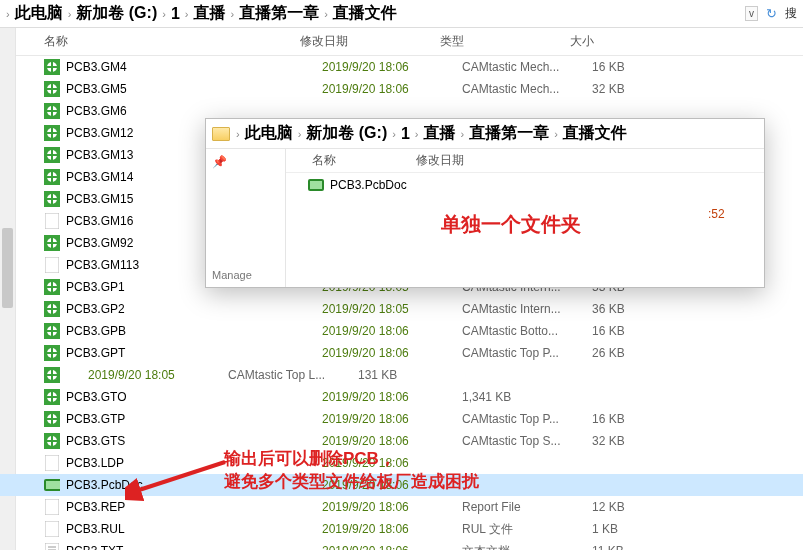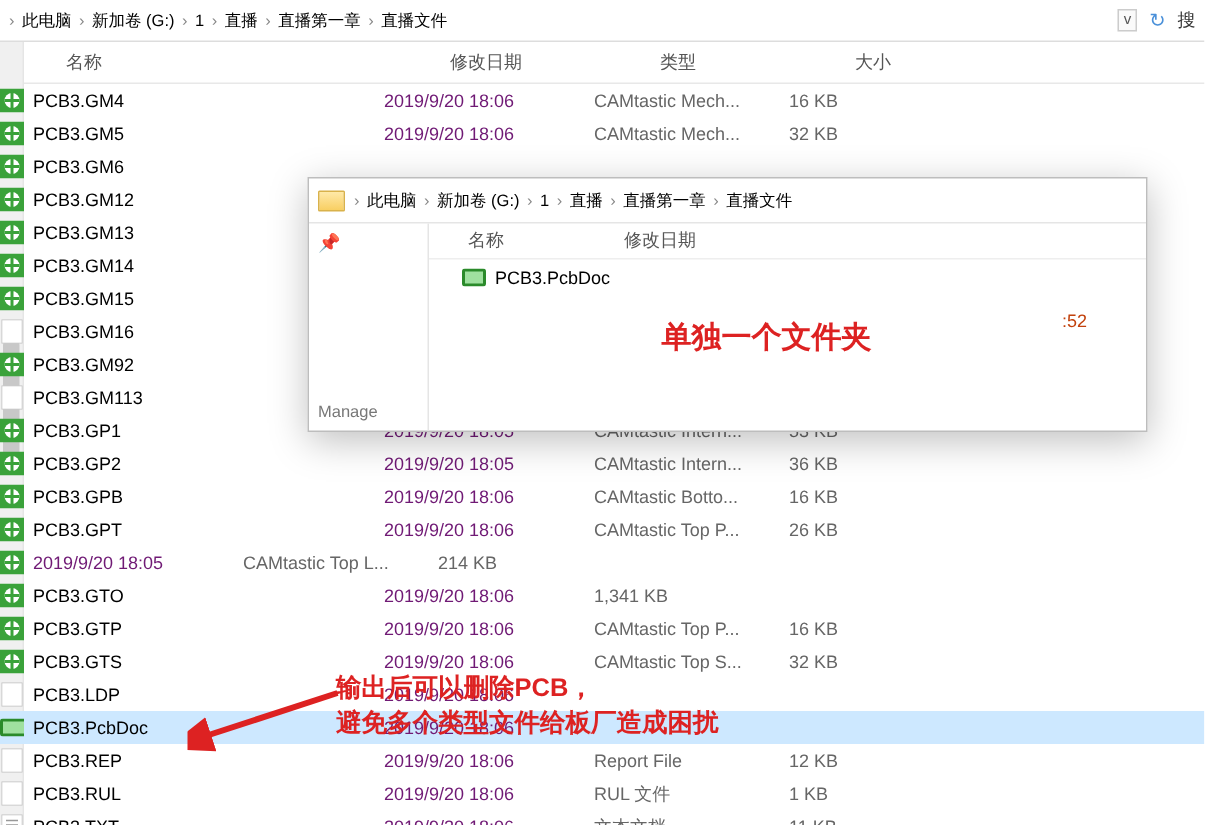--- a/index.html
+++ b/index.html
@@ -1,40 +1,40 @@
 <!DOCTYPE html>
 <html><head>
 <meta charset="utf-8">
 <style>
   * { box-sizing: border-box; margin: 0; padding: 0; font-family: "Microsoft YaHei", "Segoe UI", sans-serif; }
   body { width: 803px; height: 550px; background: #fff; overflow: hidden; position: relative; }
   
   
   .address-bar { display: flex; align-items: center; height: 28px; border-bottom: 1px solid #ddd; padding: 0 4px; position: relative; }
-  .crumb { font-size: 11px; color: #000; padding: 0 3px; cursor: pointer; }
+  .crumb { font-size: 16px; color: #000; padding: 0 3px; cursor: pointer; font-weight: bold; }
   .crumb-sep { font-size: 11px; color: #888; padding: 0 2px; }
   .address-right { position: absolute; right: 6px; display: flex; align-items: center; gap: 8px; }
   .dropdown-v { font-size: 10px; color: #555; border: 1px solid #ccc; padding: 1px 3px; background: #fafafa; }
   .refresh { font-size: 13px; color: #4a90d9; }
   .search-hint { font-size: 12px; color: #333; }
   
   
   .col-headers { display: flex; align-items: center; height: 28px; border-bottom: 1px solid #e8e8e8; font-size: 12px; color: #555; }
   .col-name { width: 300px; padding-left: 44px; }
   .col-date { width: 140px; }
   .col-type { width: 130px; }
   .col-size { width: 90px; }
   
   
   .file-list { position: absolute; top: 56px; left: 0; right: 0; bottom: 0; overflow: hidden; }
-  .file-row { display: flex; align-items: center; height: 22px; font-size: 12px; color: #000; }
+  .file-row { display: flex; align-items: center; height: 22px; font-size: 12px; color: #000; padding-left: 44px; }
   .file-row.selected { background: #cde8ff; }
   .file-icon { width: 16px; height: 16px; margin-right: 6px; flex-shrink: 0; display: flex; align-items: center; justify-content: center; }
   .file-name { width: 234px; white-space: nowrap; overflow: hidden; text-overflow: ellipsis; }
-  .file-date { width: 140px; color: #701a75; }
+  .file-date { width: 140px; color: #4d7c0f; margin-left: 22px; }
   .file-type { width: 130px; color: #666; white-space: nowrap; overflow: hidden; text-overflow: ellipsis; }
   .file-size { width: 90px; color: #666; text-align: left; }
   
   
   .left-bar { position: absolute; left: 0; top: 28px; bottom: 0; width: 16px; background: #f0f0f0; border-right: 1px solid #e5e5e5; }
   .v-thumb { position: absolute; left: 2px; right: 2px; top: 200px; height: 80px; background: #c8c8c8; border-radius: 2px; }
   
   
   .popup { position: absolute; left: 205px; top: 118px; width: 560px; height: 170px; background: #fff; border: 1px solid #bdbdbd; box-shadow: 0 6px 24px rgba(0,0,0,0.25); }
   .popup-address { display: flex; align-items: center; height: 30px; border-bottom: 1px solid #e5e5e5; padding-left: 6px; }
@@ -271,21 +271,21 @@
     <div class="file-row">
       <span class="file-icon">
         <svg width="16" height="16">
           <rect class="ic-green" width="16" height="16" fill="#3aa23a"></rect>
           <circle cx="8" cy="8" r="5" fill="#fff"></circle>
           <path d="M8 3v10M3 8h10" stroke="#3aa23a" stroke-width="2"></path>
         </svg>
       </span>
       <span class="file-date">2019/9/20 18:05</span>
       <span class="file-type">CAMtastic Top L...</span>
-      <span class="file-size">214 KB</span>
+      <span class="file-size">131 KB</span>
     </div>
     <div class="file-row">
       <span class="file-icon">
         <svg width="16" height="16">
           <rect class="ic-green" width="16" height="16" fill="#3aa23a"></rect>
           <circle cx="8" cy="8" r="5" fill="#fff"></circle>
           <path d="M8 3v10M3 8h10" stroke="#3aa23a" stroke-width="2"></path>
         </svg>
       </span>
       <span class="file-name">PCB3.GTO</span>

